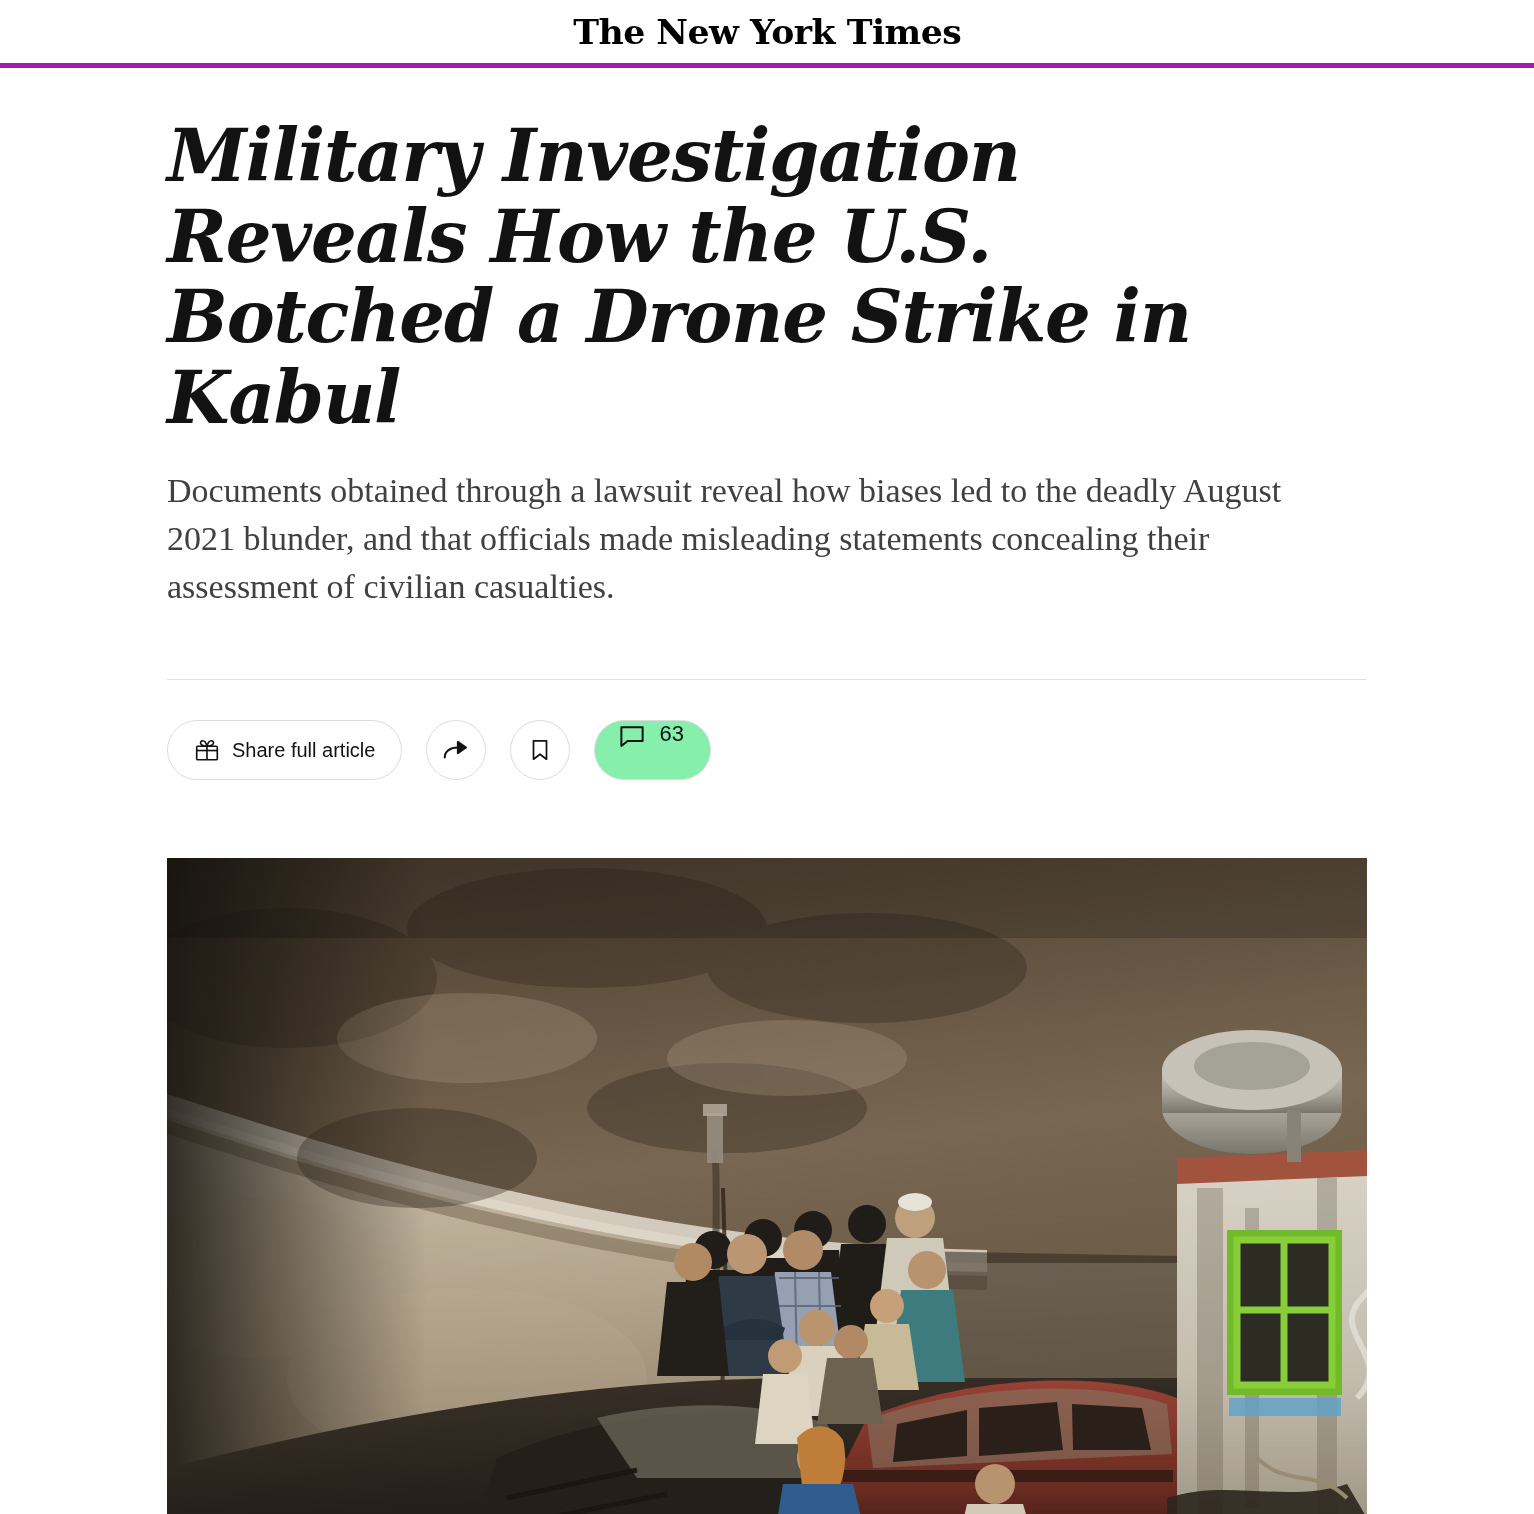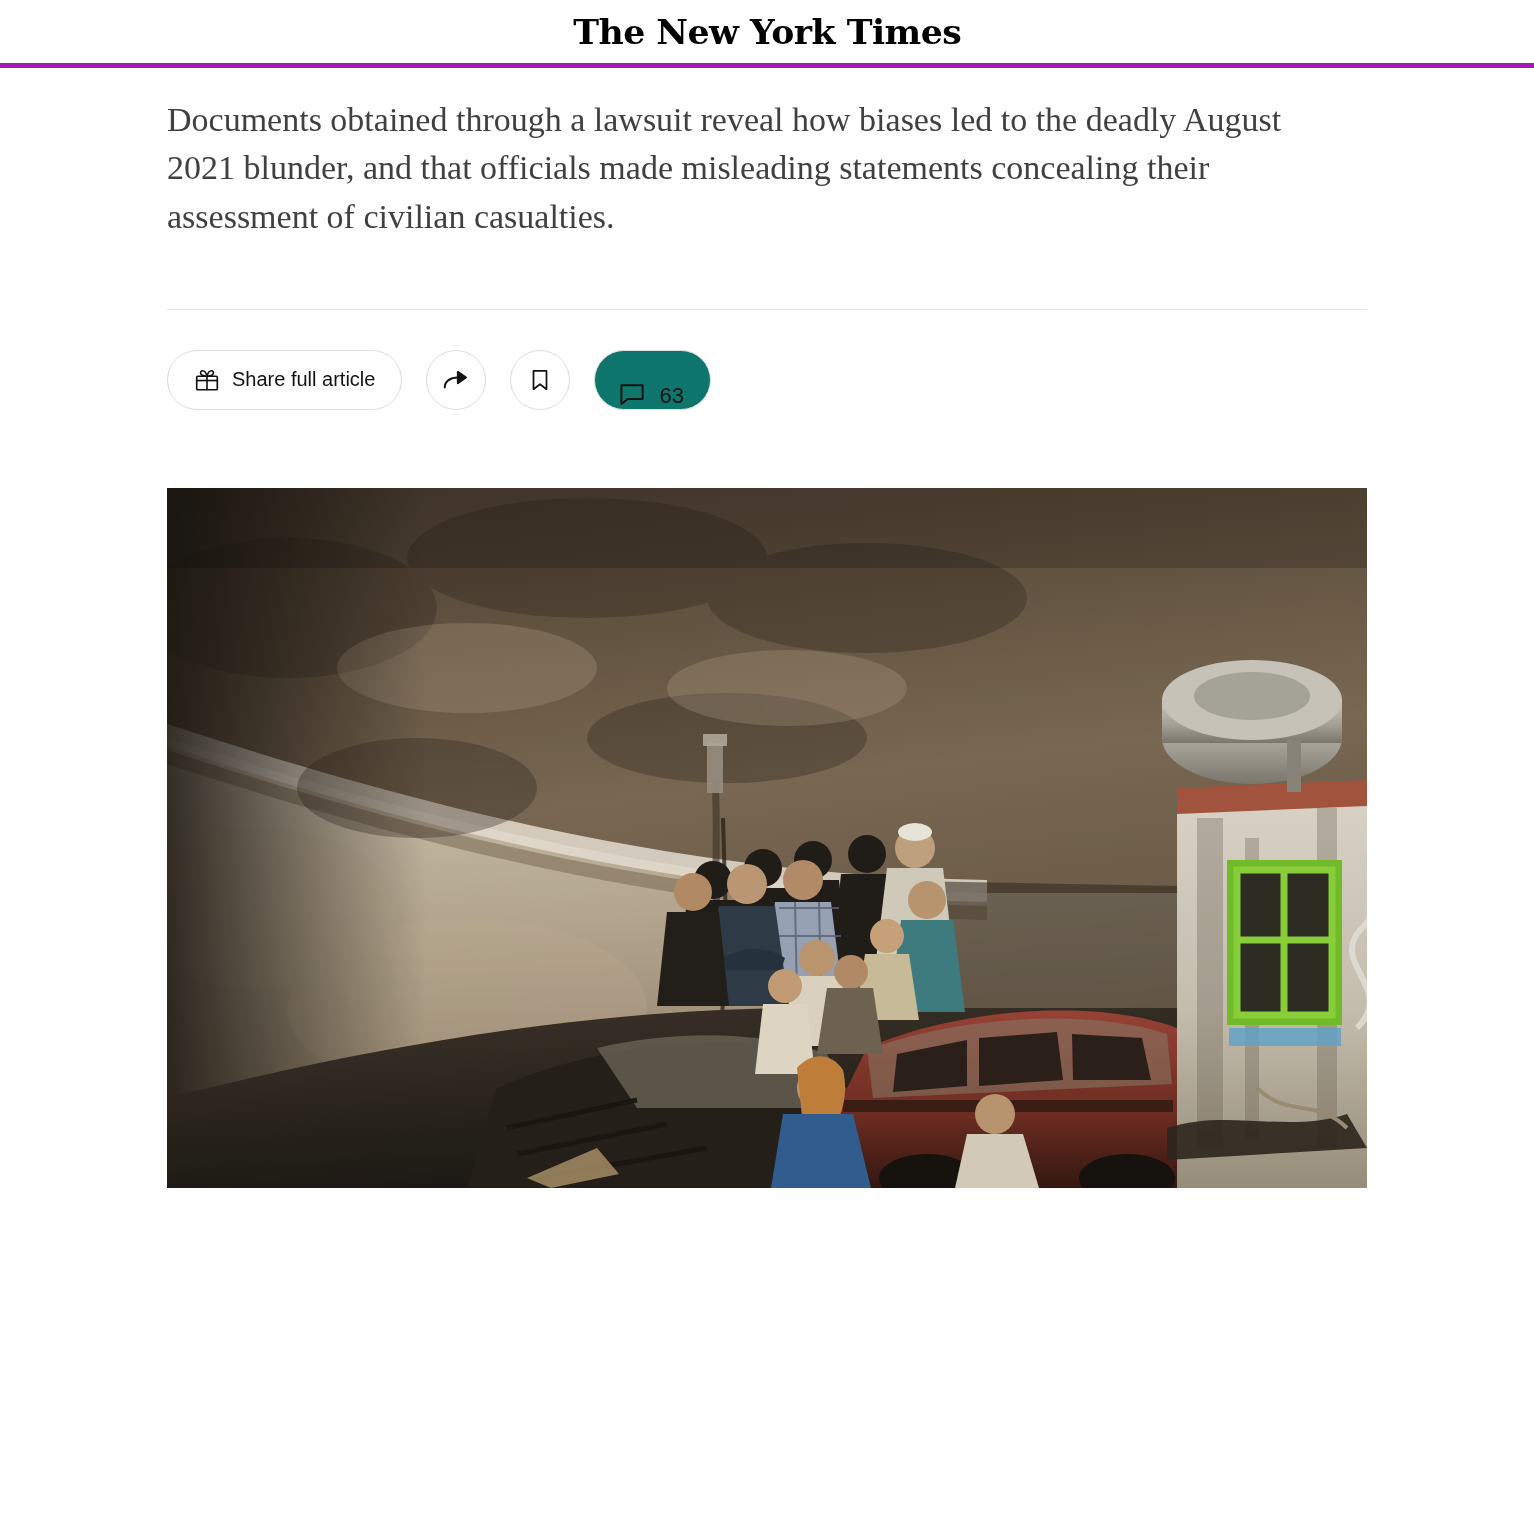--- a/index.html
+++ b/index.html
@@ -101,27 +101,27 @@
     border: 1px solid #dcdcdc;
     border-radius: 50%;
     background: #fff;
     display: flex;
     align-items: center;
     justify-content: center;
     cursor: pointer;
   }
   .count-pill {
     display: inline-flex;
-    align-items: flex-end;
+    align-items: flex-start;
     gap: 12px;
     height: 60px;
     padding: 0 26px 0 22px;
     border: 1px solid #dcdcdc;
     border-radius: 30px;
-    background: #0f766e;
+    background: #86efac;
     cursor: pointer;
     font-family: "Liberation Sans", sans-serif;
     font-size: 22px;
     color: #121212;
   }
   svg { display: block; }
 
   
   .figure {
     margin: 78px 0 0 0;
@@ -139,20 +139,21 @@
 </head>
 <body>
 
 <header class="masthead">
   <div class="masthead-logo">The New York Times</div>
 </header>
 
 <main class="article">
   <div class="article-inner">
 
+    <h1 class="headline">Military Investigation Reveals How the U.S. Botched a Drone Strike in Kabul</h1>
 
     <p class="summary">Documents obtained through a lawsuit reveal how biases led to the deadly August 2021 blunder, and that officials made misleading statements concealing their assessment of civilian casualties.</p>
 
     <hr class="rule">
 
     <div class="actions">
 
       <button class="pill">
         <span>
           <svg width="26" height="26" viewBox="0 0 24 24" fill="none" stroke="#121212" stroke-width="1.5">

